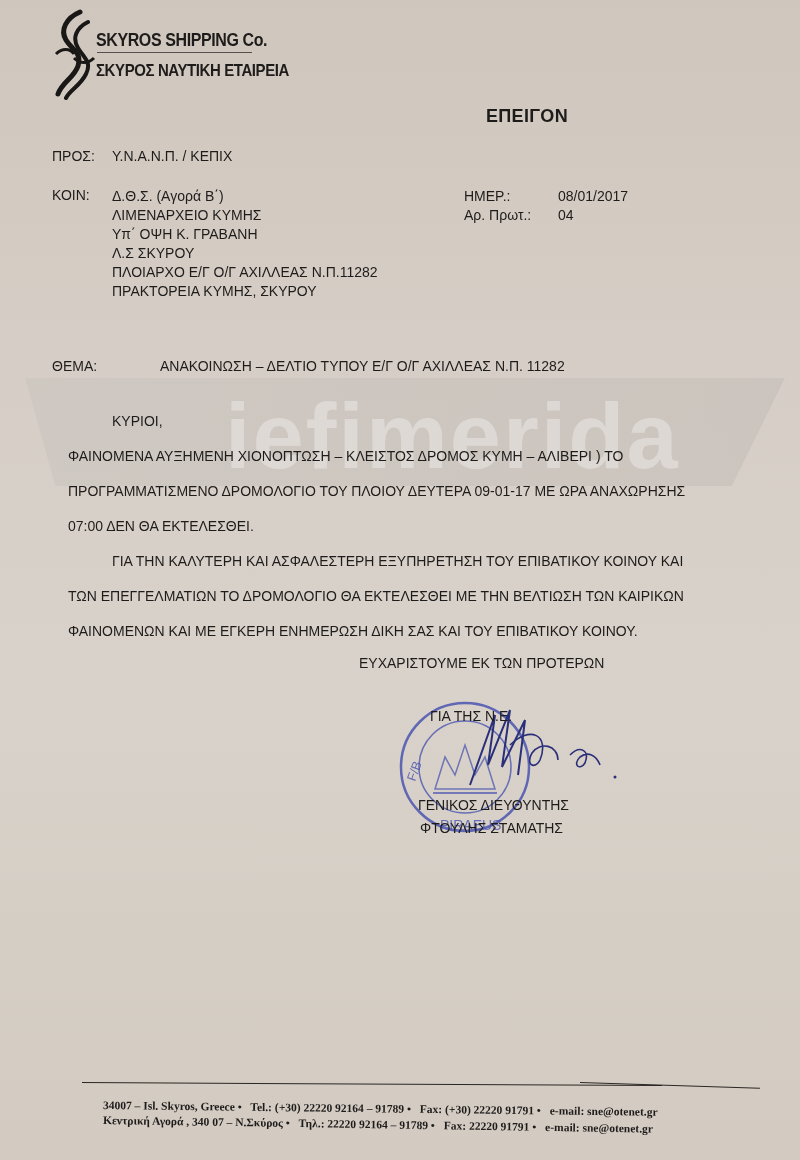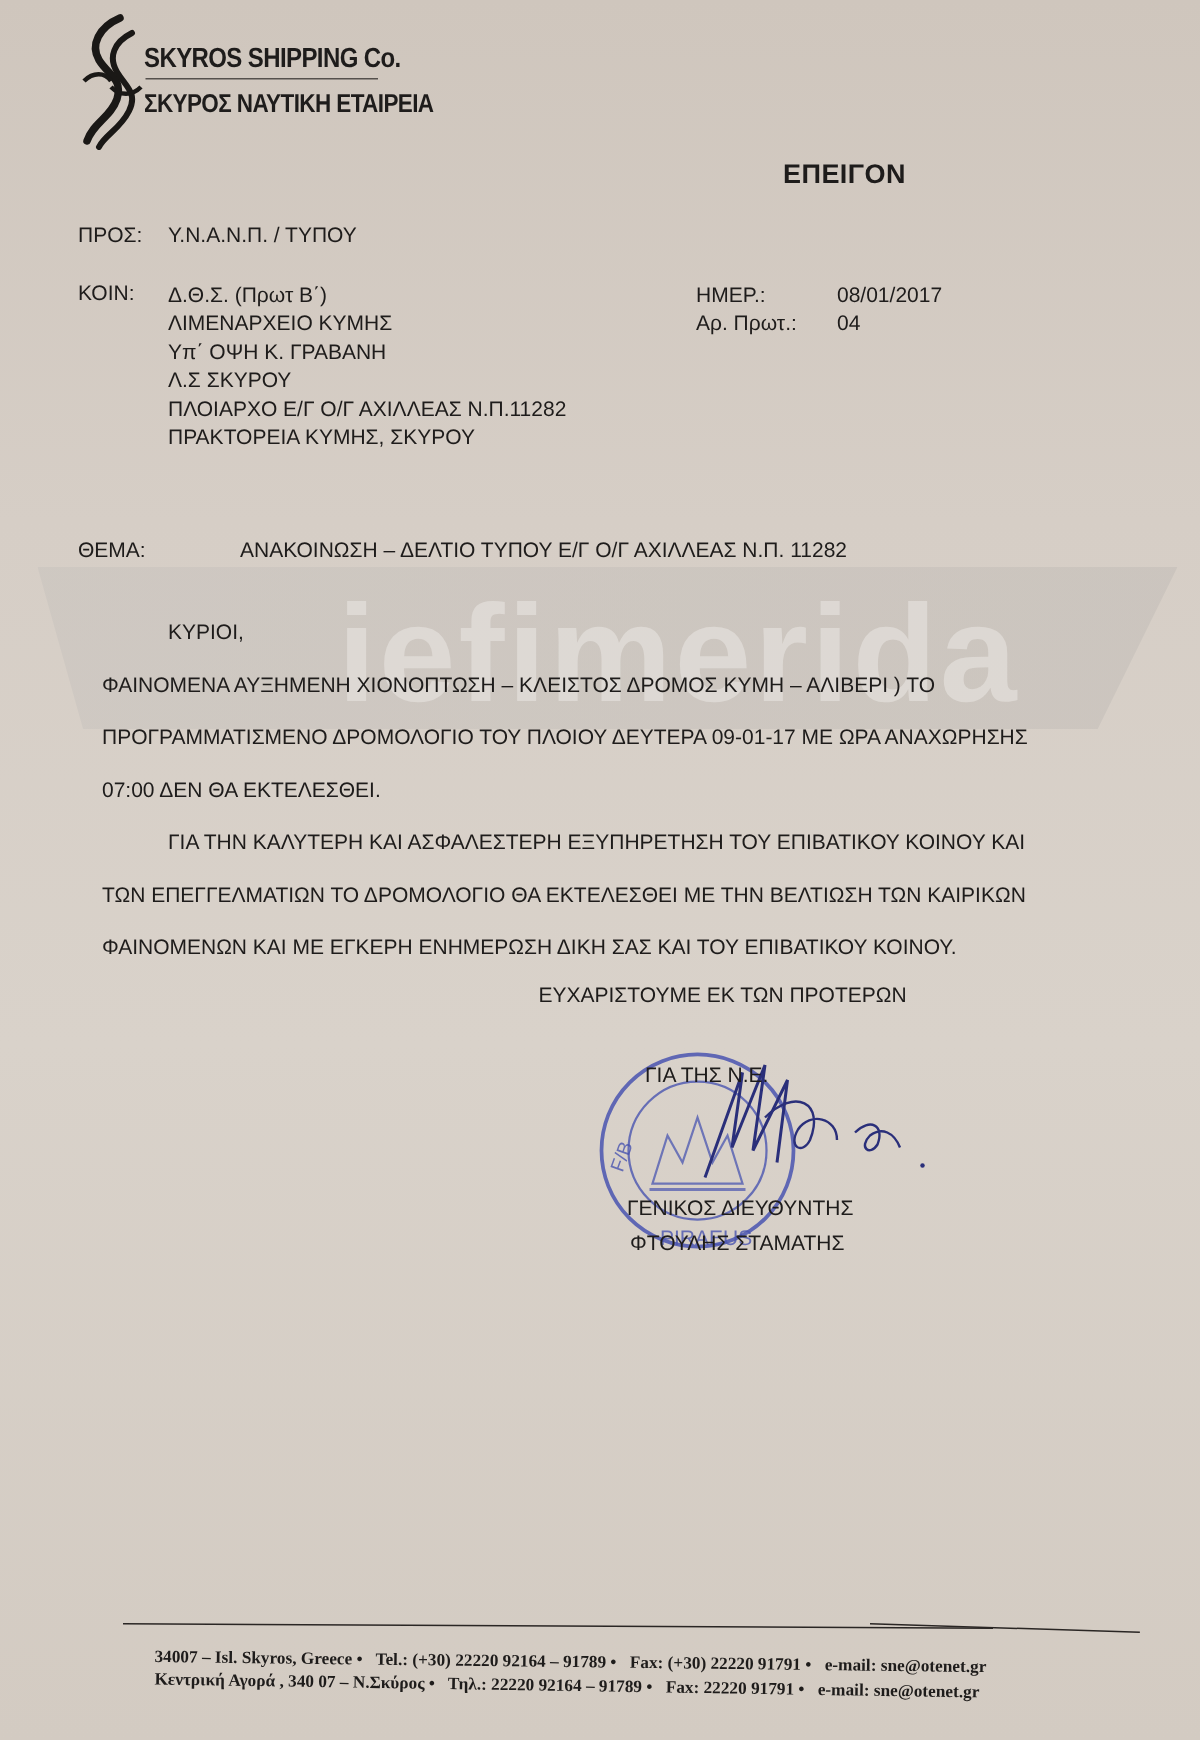--- a/index.html
+++ b/index.html
@@ -7,21 +7,21 @@
       width: 800px; height: 1160px; position: relative; overflow: hidden;
       background: linear-gradient(180deg, #cfc6bd 0%, #d6cec6 30%, #d9d2ca 60%, #d3cbc2 100%);
       font-family: "Liberation Sans", sans-serif;
       color: #1e1c1b;
     }
     .abs { position: absolute; }
     .logo-mark { left: 52px; top: 8px; width: 44px; height: 92px; }
     .brand-en { left: 96px; top: 30px; font-size: 16px; font-weight: bold; letter-spacing: -0.4px; transform: scaleY(1.15); transform-origin: left top; }
     .brand-rule { left: 97px; top: 52px; width: 155px; height: 1px; background: #55504c; }
     .brand-gr { left: 96px; top: 60px; font-size: 15px; font-weight: bold; letter-spacing: -0.4px; transform: scaleY(1.15); transform-origin: left top; }
-    .urgent { left: 486px; top: 106px; font-size: 18px; font-weight: bold; letter-spacing: 0.3px; margin-left: 36px; }
+    .urgent { left: 486px; top: 106px; font-size: 18px; font-weight: bold; letter-spacing: 0.3px; }
     .txt { font-size: 14px; white-space: nowrap; }
     .to-label { left: 52px; top: 148px; }
     .to-val { left: 112px; top: 148px; }
     .cc-label { left: 52px; top: 187px; }
     .cc-list { left: 112px; top: 187px; line-height: 19px; }
     .meta { left: 464px; top: 187px; line-height: 19px; }
     .meta .k { display: inline-block; width: 94px; }
     .subj-label { left: 52px; top: 358px; text-align: center; }
     .subj-val { left: 160px; top: 358px; }
     .watermark-band {
@@ -61,25 +61,25 @@
   <path d="M4 46 C10 40, 18 40, 22 46" stroke="#1a1816" stroke-width="3" fill="none"></path>
   <path d="M22 50 C28 56, 36 56, 42 50" stroke="#1a1816" stroke-width="3" fill="none"></path>
 </svg>
 <div class="abs brand-en">SKYROS SHIPPING Co.</div>
 <div class="abs brand-rule"></div>
 <div class="abs brand-gr">ΣΚΥΡΟΣ ΝΑΥΤΙΚΗ ΕΤΑΙΡΕΙΑ</div>
 
 <div class="abs urgent">ΕΠΕΙΓΟΝ</div>
 
 <div class="abs txt to-label">ΠΡΟΣ:</div>
-<div class="abs txt to-val">Υ.Ν.Α.Ν.Π.  / ΤΥΠΟΥ</div>
+<div class="abs txt to-val">Υ.Ν.Α.Ν.Π.  / ΚΕΠΙΧ</div>
 
 <div class="abs txt cc-label">ΚΟΙΝ:</div>
 <div class="abs txt cc-list">
-  <div>Δ.Θ.Σ. (Πρωτ Β΄)</div>
+  <div>Δ.Θ.Σ. (Αγορά Β΄)</div>
   <div>ΛΙΜΕΝΑΡΧΕΙΟ ΚΥΜΗΣ</div>
   <div>Υπ΄ ΟΨΗ Κ. ΓΡΑΒΑΝΗ</div>
   <div>Λ.Σ ΣΚΥΡΟΥ</div>
   <div>ΠΛΟΙΑΡΧΟ Ε/Γ  Ο/Γ ΑΧΙΛΛΕΑΣ Ν.Π.11282</div>
   <div>ΠΡΑΚΤΟΡΕΙΑ ΚΥΜΗΣ, ΣΚΥΡΟΥ</div>
 </div>
 
 <div class="abs txt meta">
   <div><span class="k">ΗΜΕΡ.:</span><span>08/01/2017</span></div>
   <div><span class="k">Αρ. Πρωτ.:</span><span>04</span></div>

